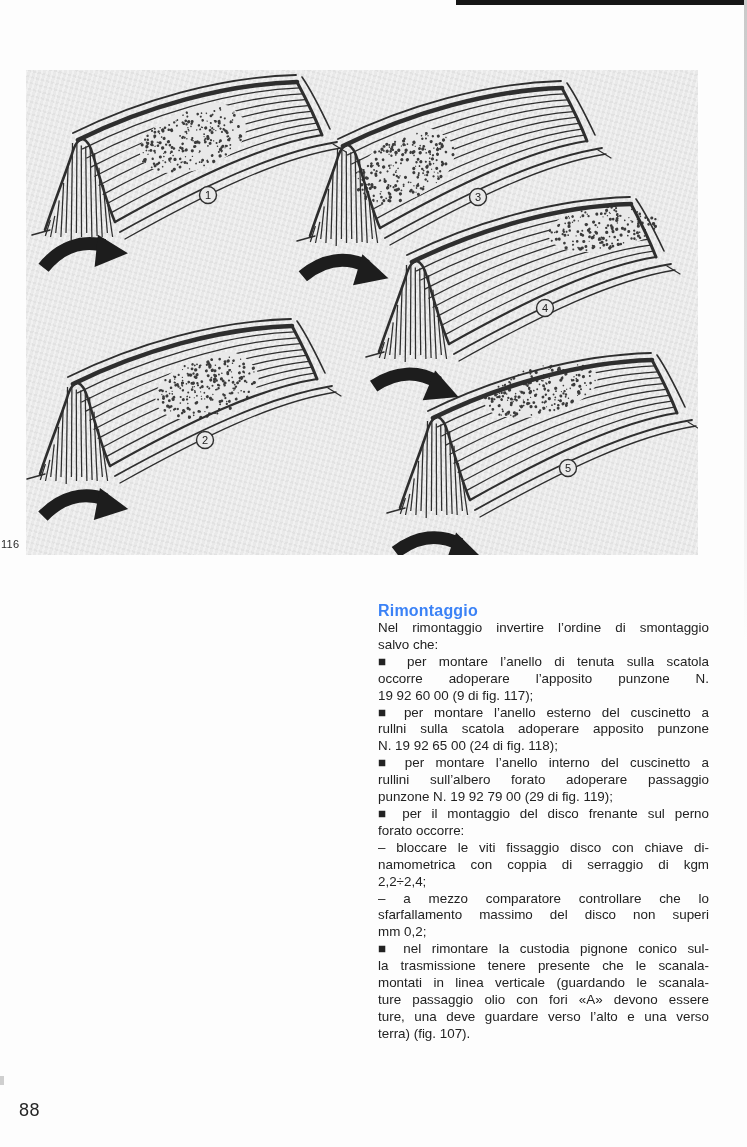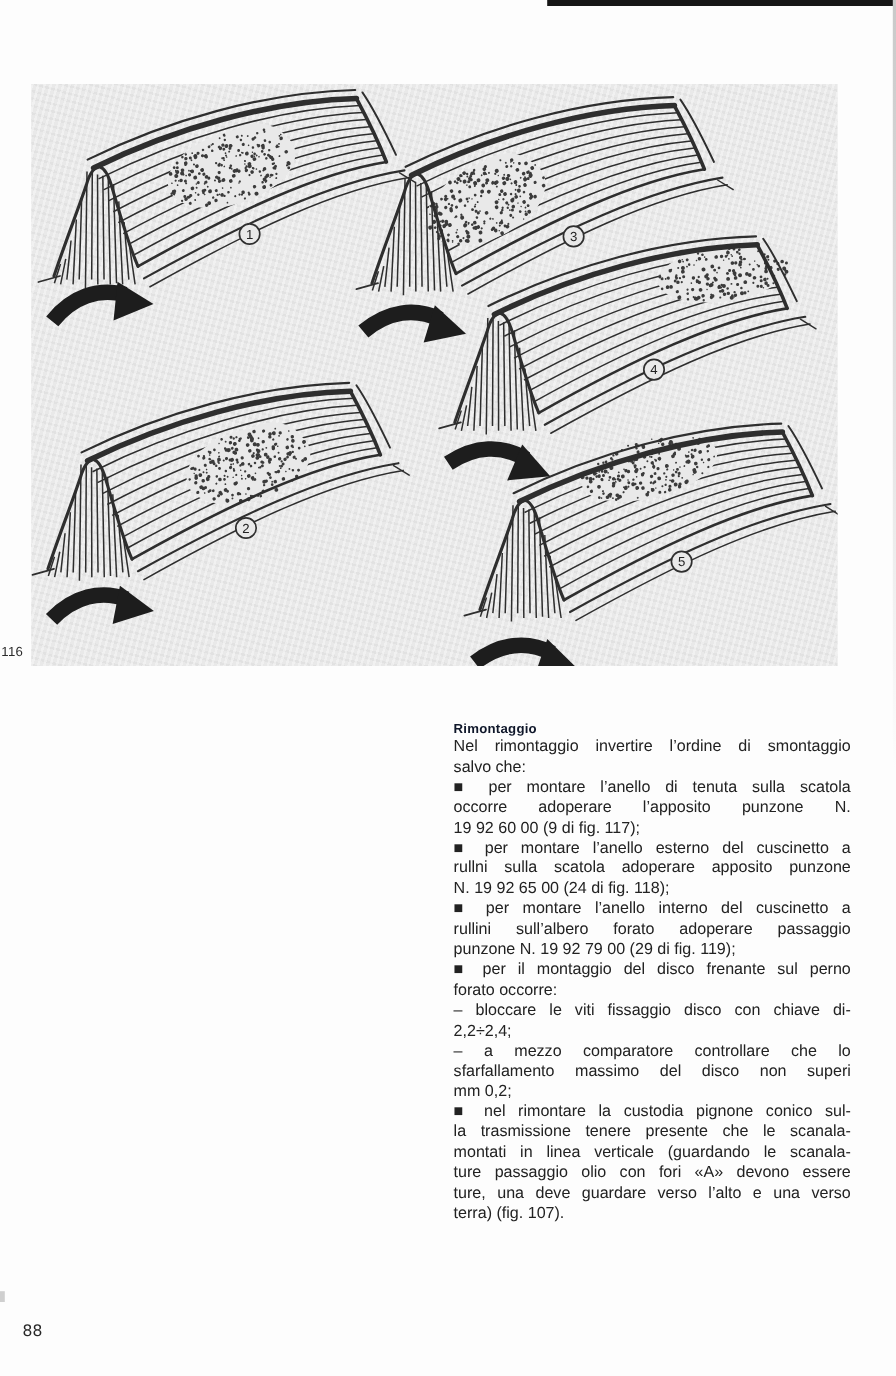--- a/index.html
+++ b/index.html
@@ -30,30 +30,30 @@
       repeating-linear-gradient(15deg, rgba(90,90,90,.05) 0 2px, rgba(0,0,0,0) 2px 6px);
   }
   .figure-box svg{display:block;width:672px;height:485px;}
   .fig-label{
     position:absolute;left:1px;top:538px;
     font-size:11px;font-weight:normal;color:#2a2a2a;letter-spacing:.3px;
   }
   .text-col{position:absolute;left:378px;top:602px;width:331px;}
   .sec-title{
     margin:0 0 0 0;
-    font-size:11px;font-weight:bold;color:#0f172a;letter-spacing:.2px;
+    font-size:16px;font-weight:bold;color:#3b82f6;letter-spacing:.2px;
   }
   .body-text{
     font-size:13.4px;line-height:16.9px;color:#222;
   }
   .tline{text-align:justify;text-align-last:justify;white-space:normal;}
   .tline.tlast{text-align-last:left;}
   .page-num{
     position:absolute;left:19px;top:1100px;
-    font-size:14px;color:#262626;letter-spacing:.5px;
+    font-size:18px;color:#262626;letter-spacing:.5px;
   }
 </style>
 </head>
 <body>
 
 <div class="page">
   <div class="scan-strip"></div>
   <div class="scan-edge-right"></div>
   <div class="scan-dash"></div>
 
@@ -1394,20 +1394,21 @@
         <div class="tline tlast">19 92 60 00 (9 di fig. 117);</div>
         <div class="tline">■ per montare l’anello esterno del cuscinetto a</div>
         <div class="tline">rullni sulla scatola adoperare apposito punzone</div>
         <div class="tline tlast">N. 19 92 65 00 (24 di fig. 118);</div>
         <div class="tline">■ per montare l’anello interno del cuscinetto a</div>
         <div class="tline">rullini sull’albero forato adoperare passaggio</div>
         <div class="tline tlast">punzone N. 19 92 79 00 (29 di fig. 119);</div>
         <div class="tline">■ per il montaggio del disco frenante sul perno</div>
         <div class="tline tlast">forato occorre:</div>
         <div class="tline">– bloccare le viti fissaggio disco con chiave di-</div>
+        <div class="tline">namometrica con coppia di serraggio di kgm</div>
         <div class="tline tlast">2,2÷2,4;</div>
         <div class="tline">– a mezzo comparatore controllare che lo</div>
         <div class="tline">sfarfallamento massimo del disco non superi</div>
         <div class="tline tlast">mm 0,2;</div>
         <div class="tline">■ nel rimontare la custodia pignone conico sul-</div>
         <div class="tline">la trasmissione tenere presente che le scanala-</div>
         <div class="tline">montati in linea verticale (guardando le scanala-</div>
         <div class="tline">ture passaggio olio con fori «A» devono essere</div>
         <div class="tline">ture, una deve guardare verso l’alto e una verso</div>
         <div class="tline tlast">terra) (fig. 107).</div>

